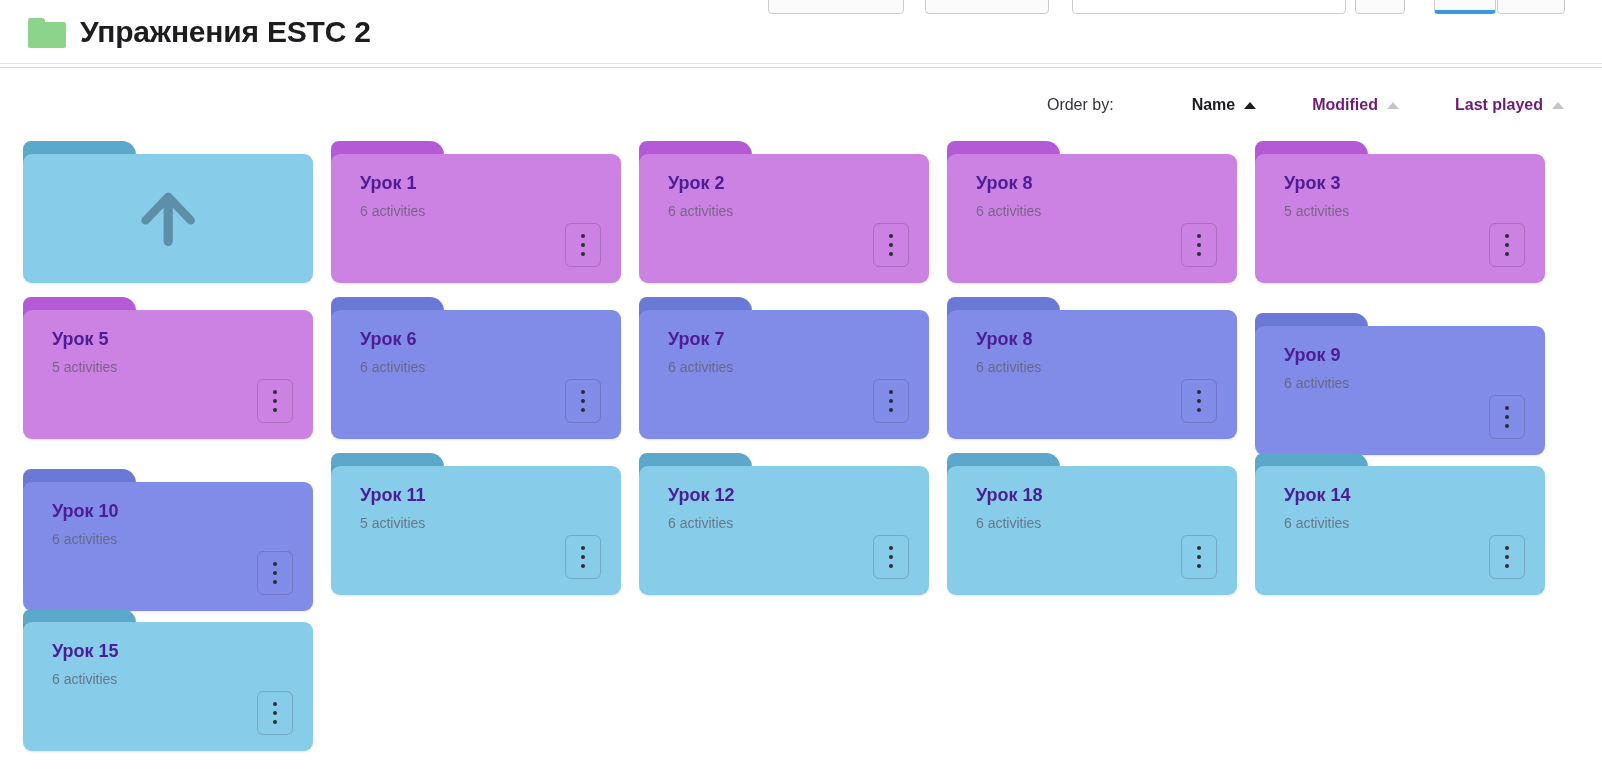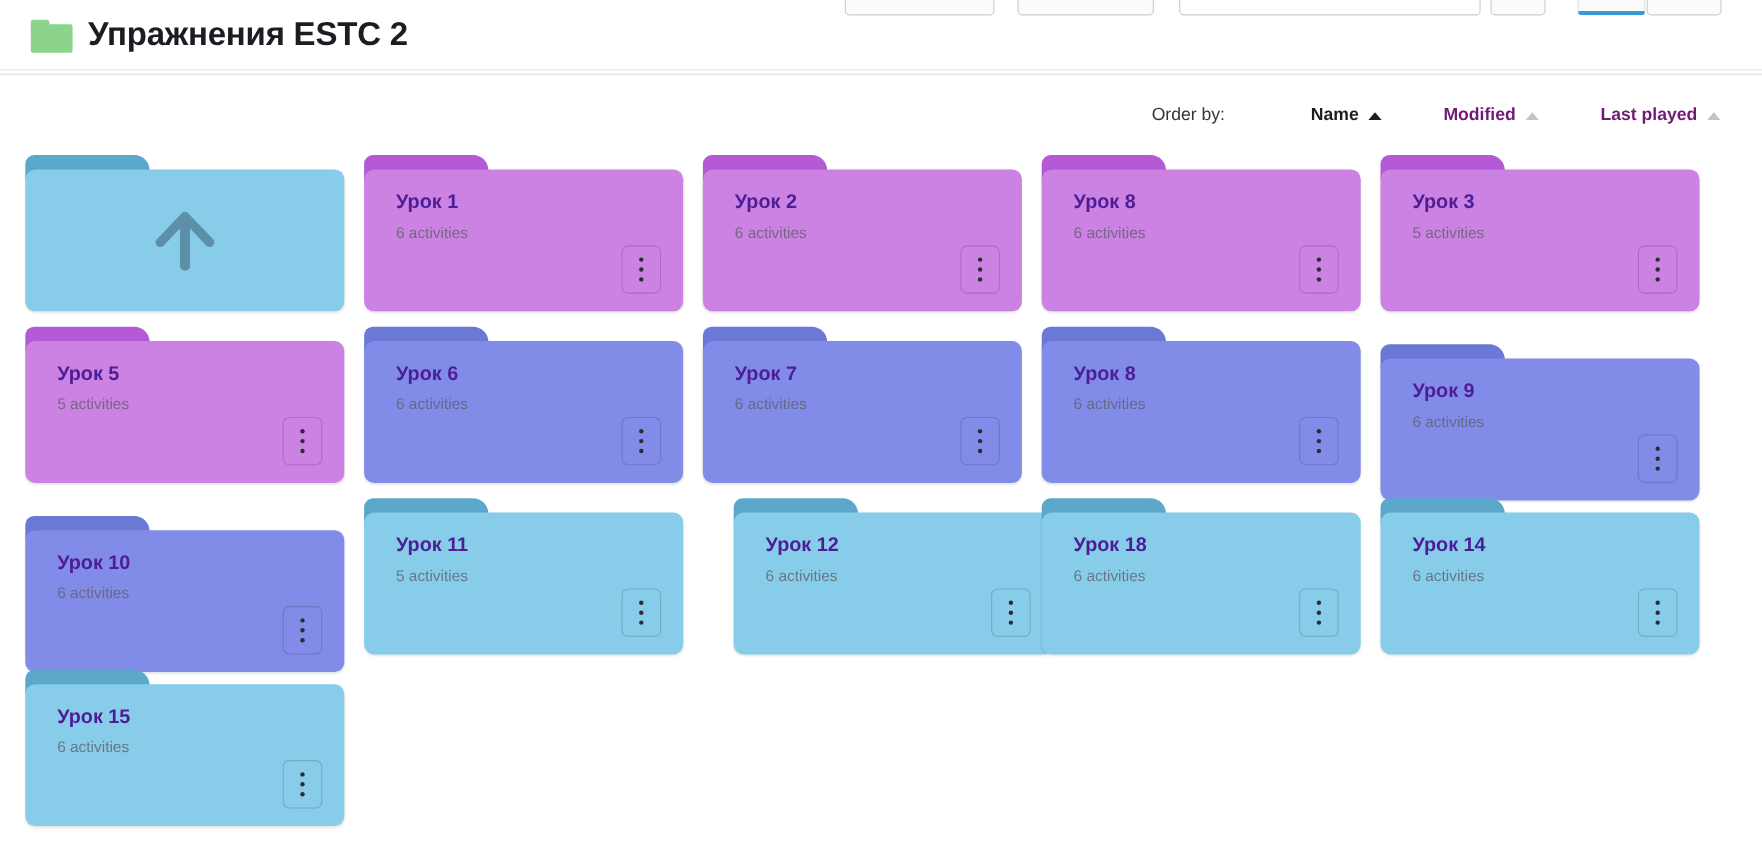--- a/index.html
+++ b/index.html
@@ -394,21 +394,21 @@
       <div class="inner">
         <div class="card-title">Урок 11</div>
         <div class="card-sub">5 activities</div>
         <div class="menu-btn">
           <span></span>
           <span></span>
           <span></span>
         </div>
       </div>
     </div>
-    <div class="card" style="left: 644px; top: 312px;">
+    <div class="card" style="left: 616px; top: 312px;">
       <div class="tab" style="background: rgb(91, 168, 202);"></div>
       <div class="body" style="background: rgb(135, 205, 234);"></div>
       <div class="inner">
         <div class="card-title">Урок 12</div>
         <div class="card-sub">6 activities</div>
         <div class="menu-btn">
           <span></span>
           <span></span>
           <span></span>
         </div>

